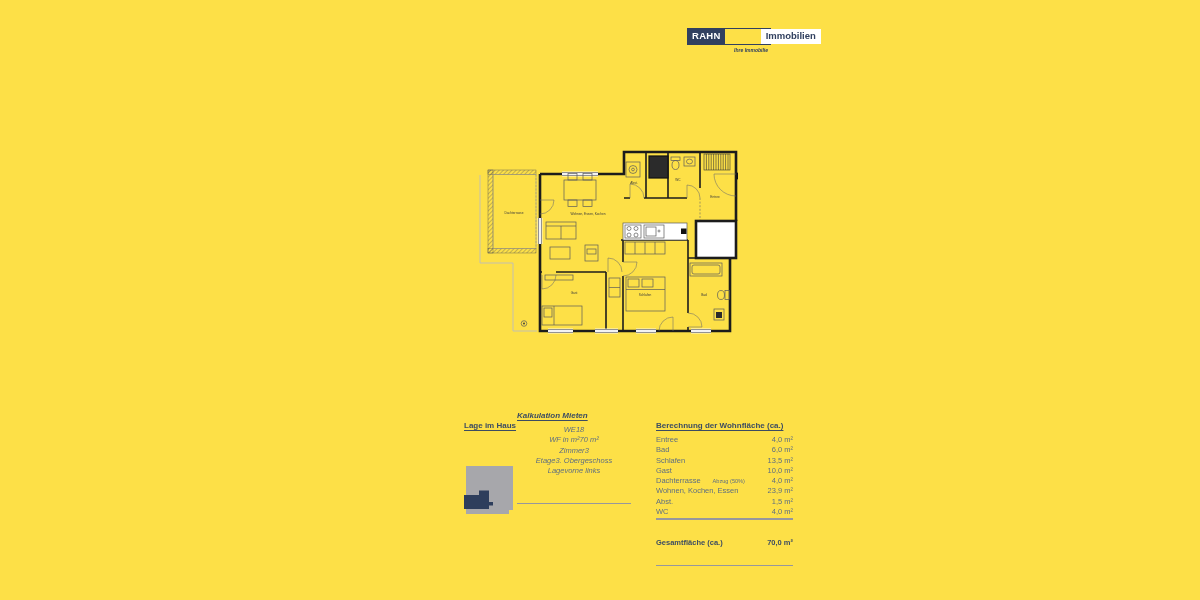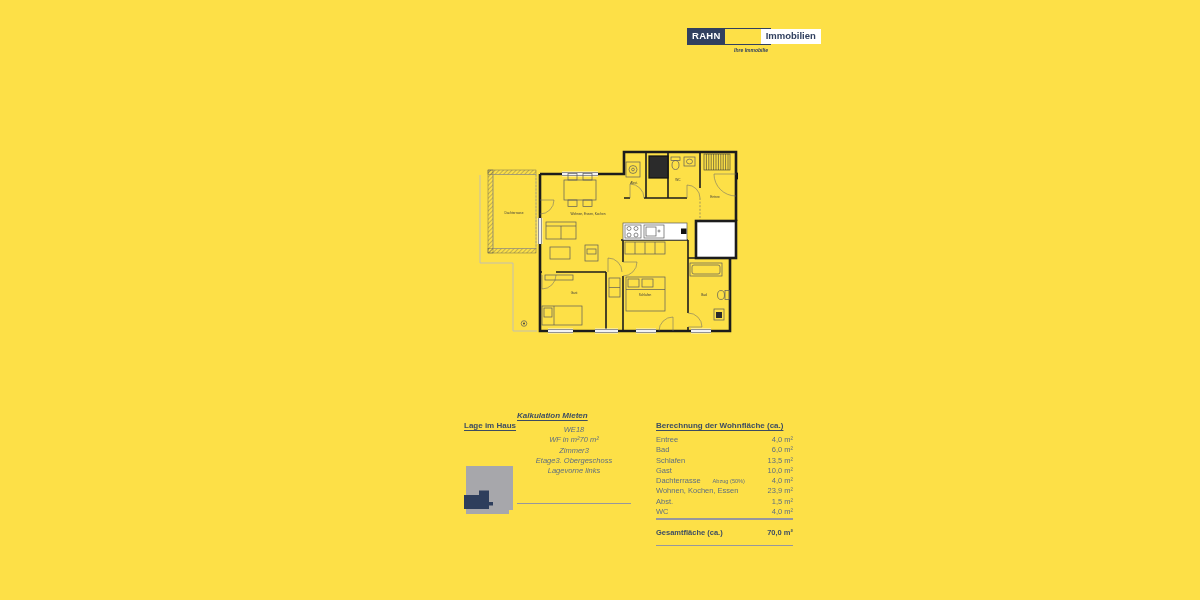--- a/index.html
+++ b/index.html
@@ -26,21 +26,21 @@
   .lage{position:absolute;left:428px;top:414px;width:80px;margin-left:36px;}
   .lage-diagram{display:block;margin-top:28px;}
 
   .kalk{position:absolute;left:517px;top:404px;width:114px;font-style:italic;}
   .berech{position:absolute;left:656px;top:414px;width:137px;}
   .tbl{width:100%;}
   .row{display:flex;justify-content:center;align-items:baseline;font-size:7.5px;line-height:10.3px;color:#5e6e81;}
   .row .note{font-size:5.6px;margin-left:4px;margin-right:auto;padding-left:8px;color:#5e6e81;}
   .sep{border-top:1.5px solid #97979c;margin-top:27px;width:114px;}
   .total-row{display:flex;justify-content:space-between;font-size:7.5px;font-weight:bold;color:#3c4c62;
-             border-top:2px solid #97979c;border-bottom:1.5px solid #97979c;padding:8px 0;margin-top:1px;}
+             border-top:2px solid #97979c;border-bottom:1.5px solid #97979c;padding:18px 0;margin-top:1px;}
 </style>
 </head>
 <body>
 
 <div class="canvas">
 
   <div class="logo">
     <div class="logo-box">
       <span class="logo-rahn">RAHN</span>
       <span class="logo-immo">Immobilien</span>

